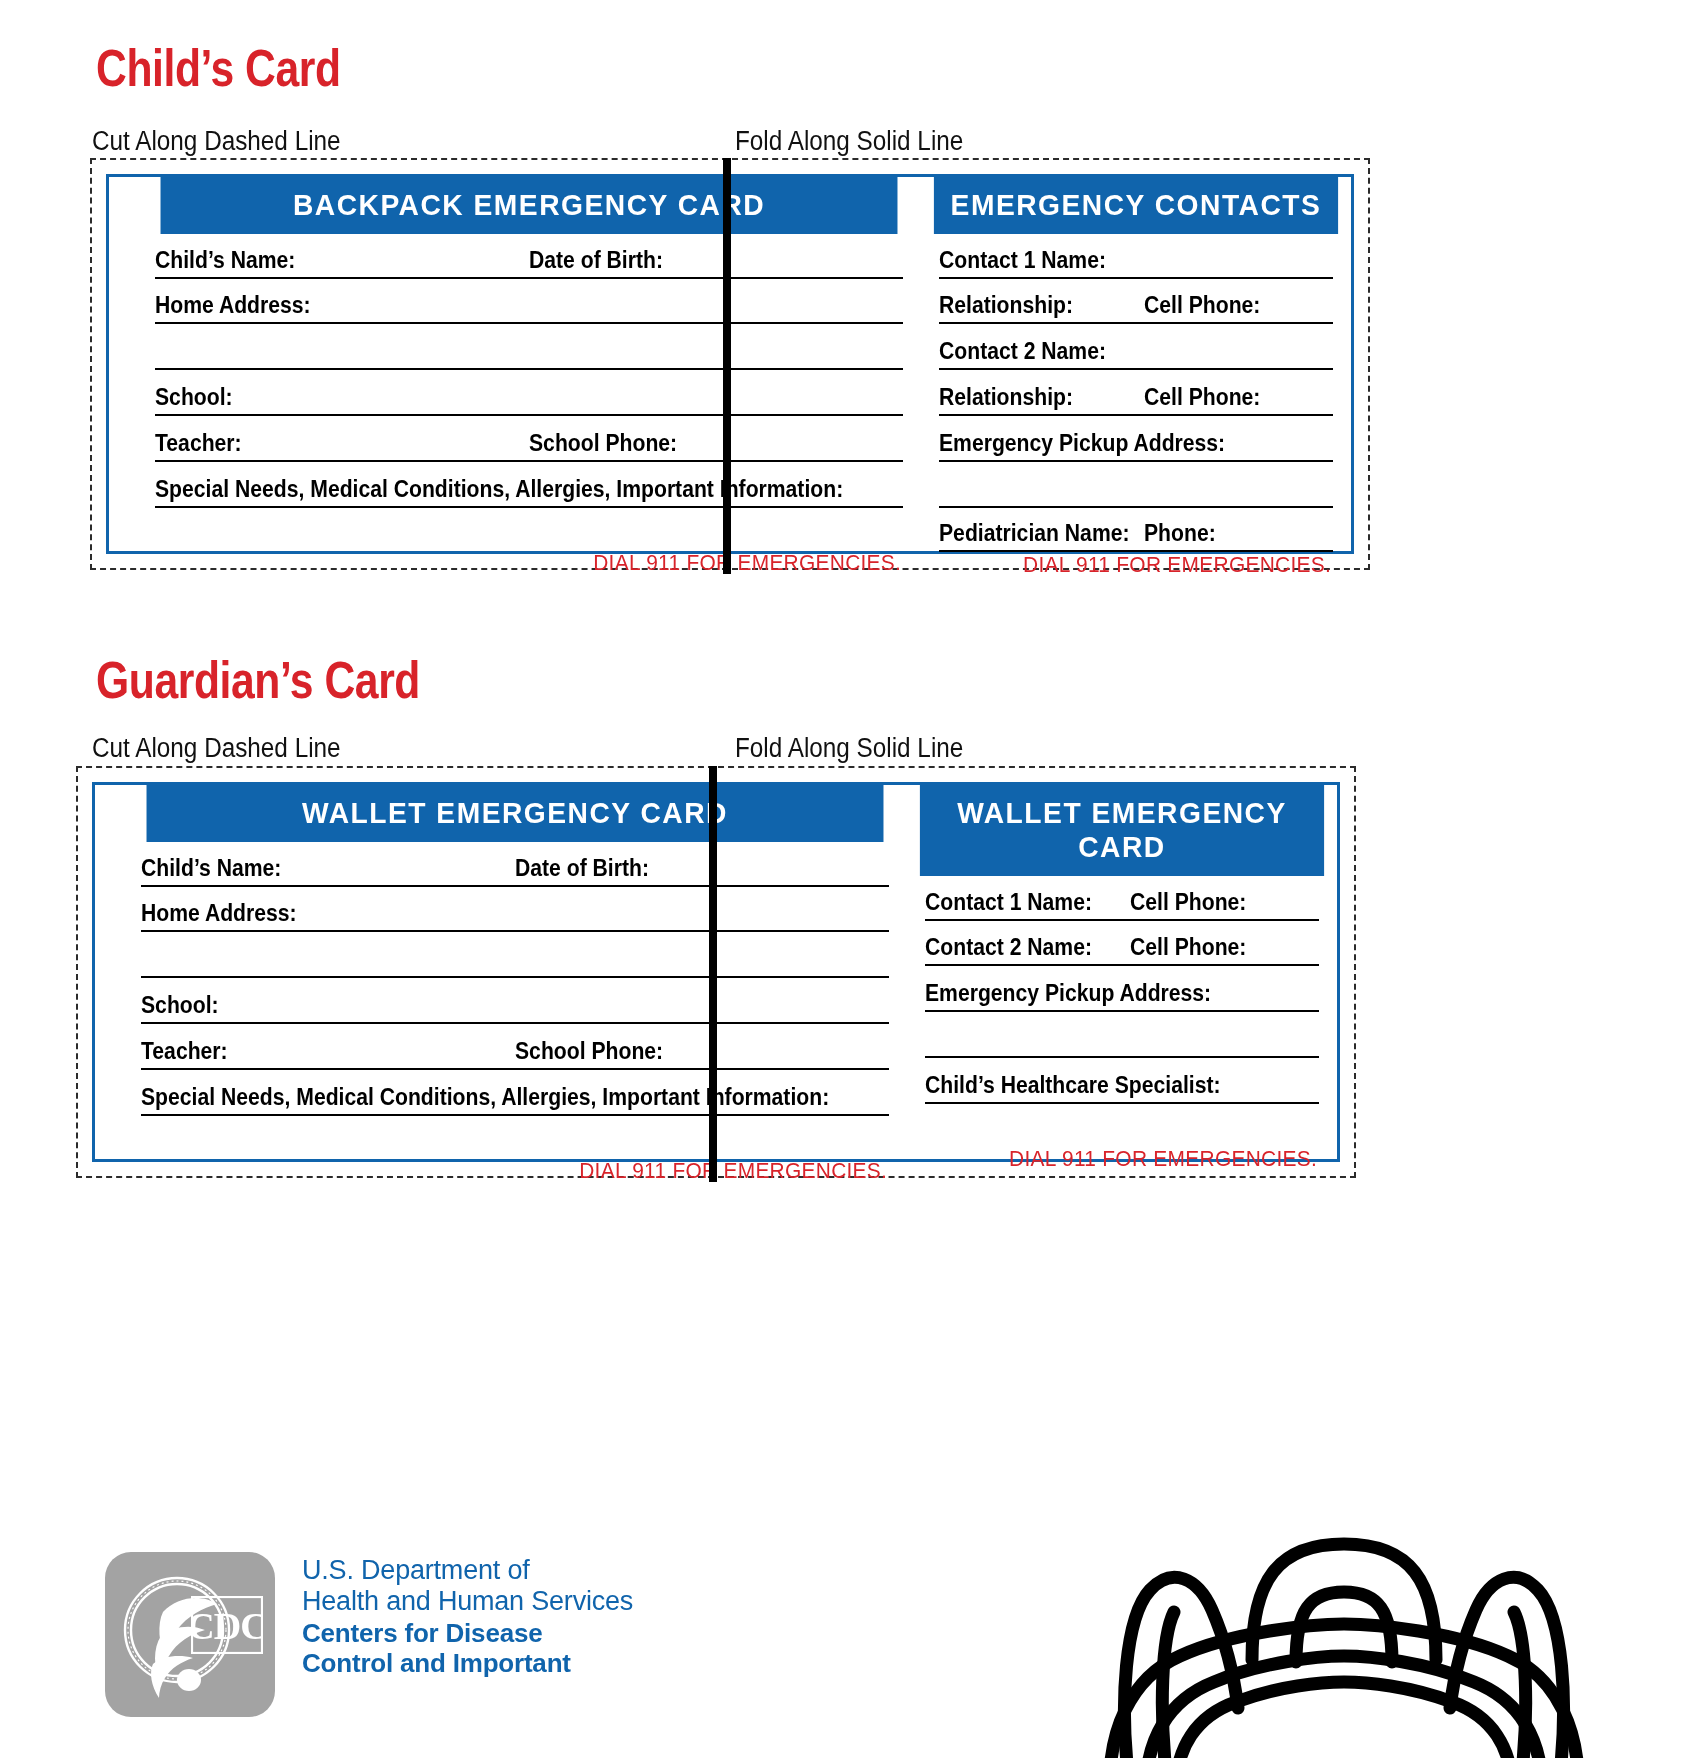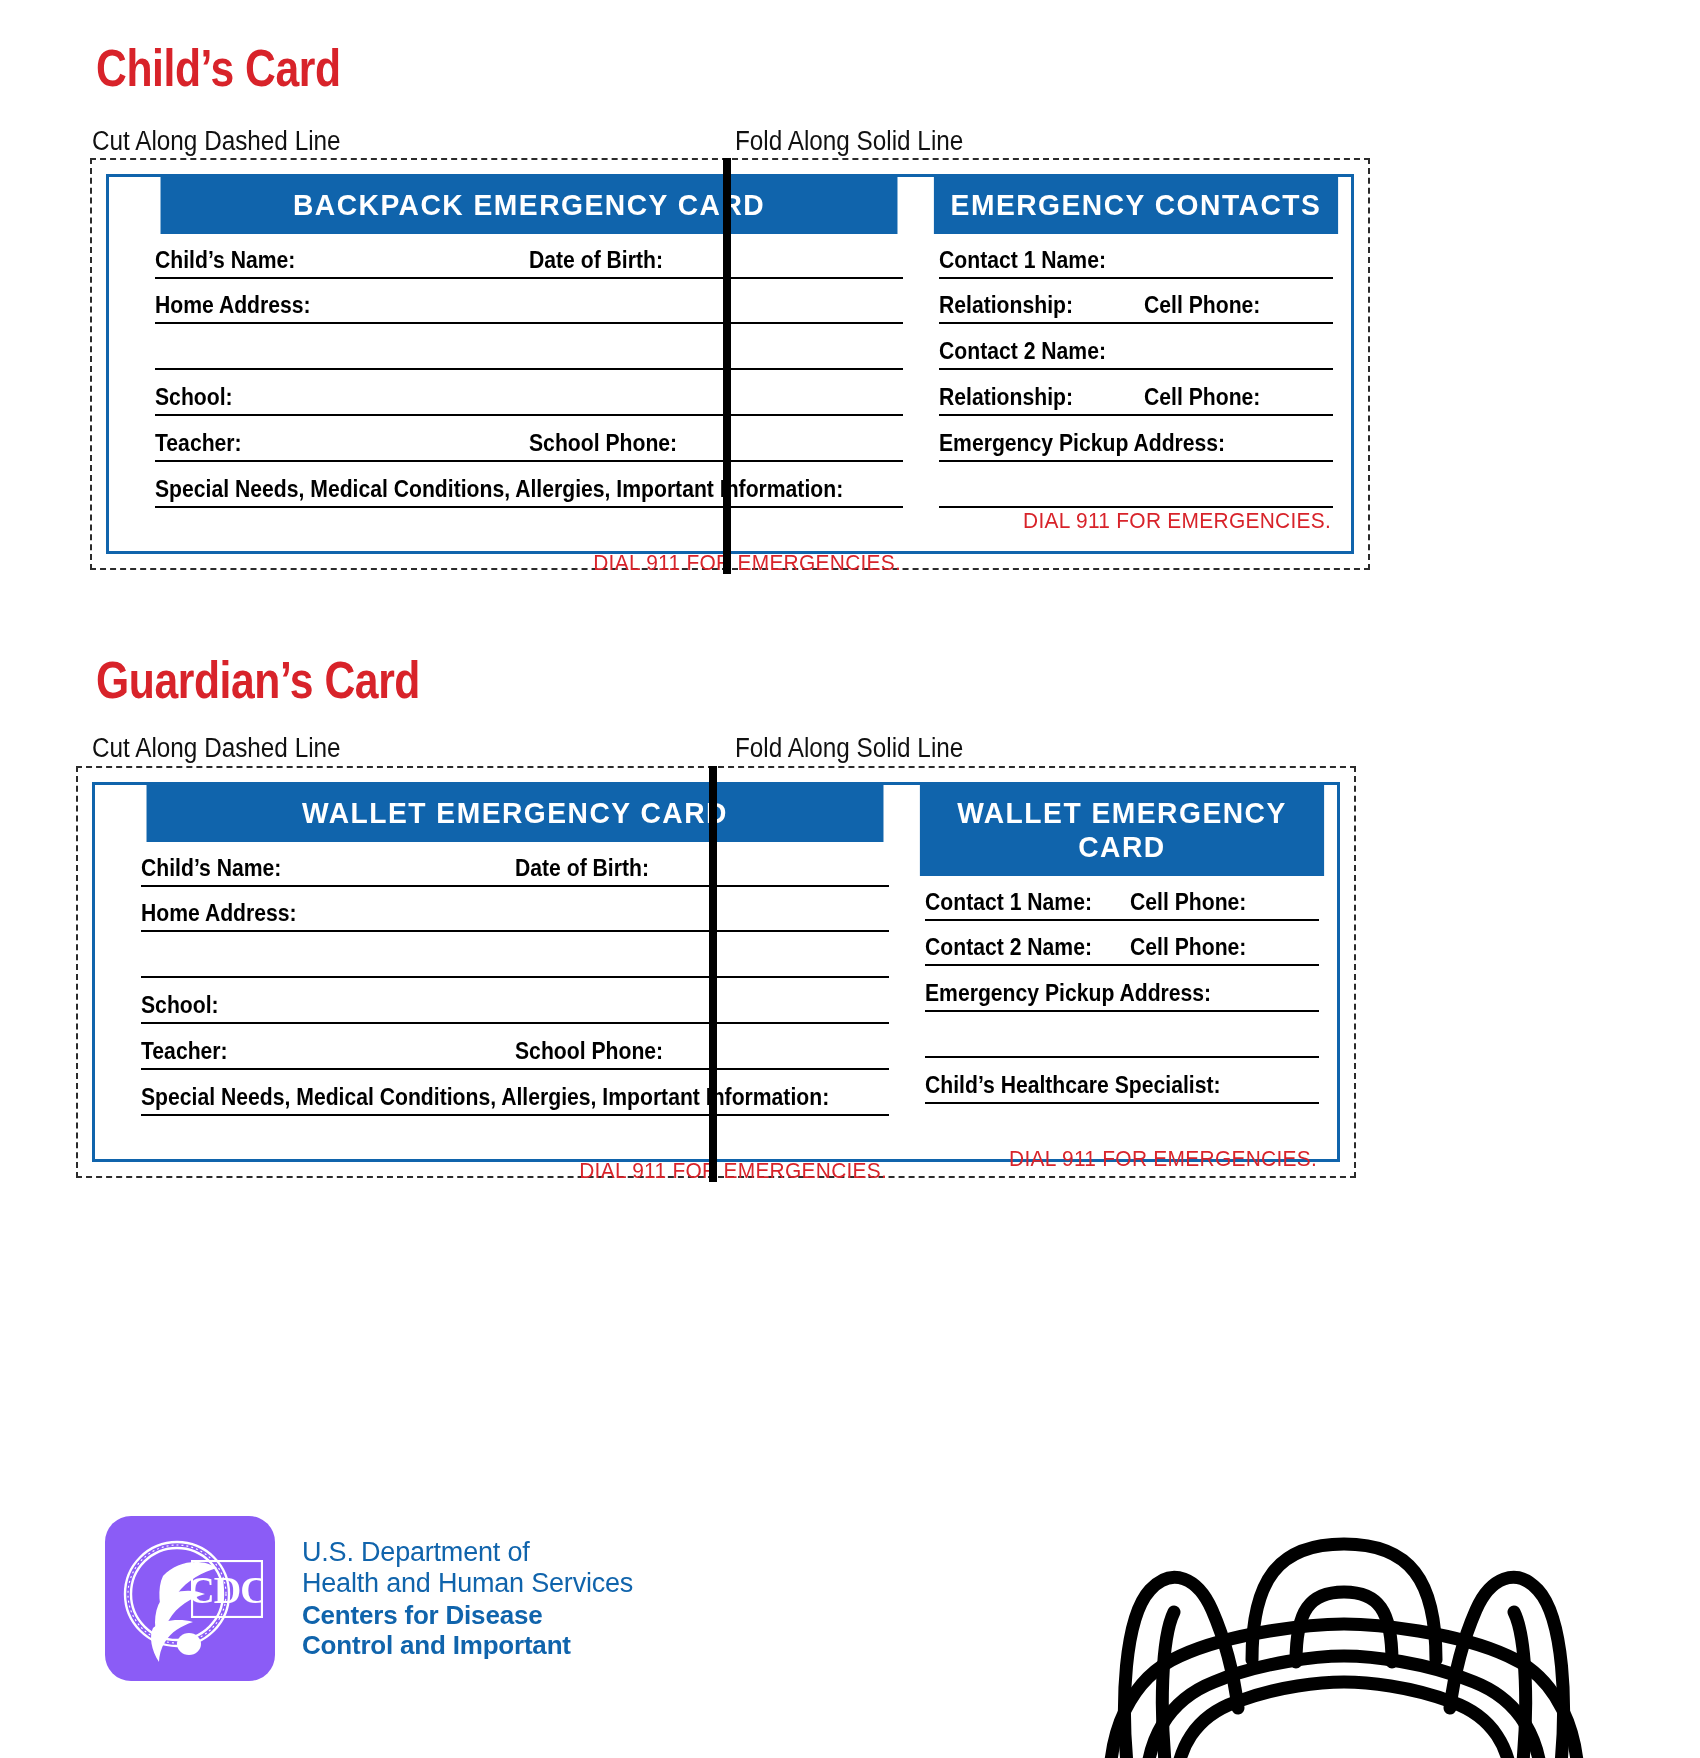--- a/index.html
+++ b/index.html
@@ -140,24 +140,25 @@
 
   
   .logo-wrap {
     position: absolute;
     display: flex;
     align-items: center;
   }
   .logo-badge {
     width: 170px;
     height: 165px;
-    background: #8b5cf6;
+    background: #a3a3a3;
     border-radius: 26px;
     position: relative;
     flex: 0 0 auto;
+    margin-top: 36px;
   }
   .logo-text {
     margin-left: 27px;
     color: #1064ac;
     font-family: "Liberation Sans", sans-serif;
     line-height: 1.16;
   }
   .logo-text .bold {
     font-weight: normal;
     font-size: 27px;
@@ -238,20 +239,24 @@
             </div>
             <div class="frow" style="height:44px;">
               <span class="flabel">Relationship:</span>
               <span class="flabel second-wide">Cell Phone:</span>
             </div>
             <div class="frow" style="height:44px;">
               <span class="flabel">Emergency Pickup Address:</span>
             </div>
             <div class="frow" style="height:44px;">
               <span class="flabel"></span>
+            </div>
+            <div class="frow" style="height:42px;">
+              <span class="flabel">Pediatrician Name:</span>
+              <span class="flabel second-wide">Phone:</span>
             </div>
             <div class="dial">DIAL 911 FOR EMERGENCIES.</div>
           </div>
         </div>
       </div>
 
       <div class="fold-line" style="left:631px; top:-2px; height:416px;"></div>
     </div>
   </div>
 

